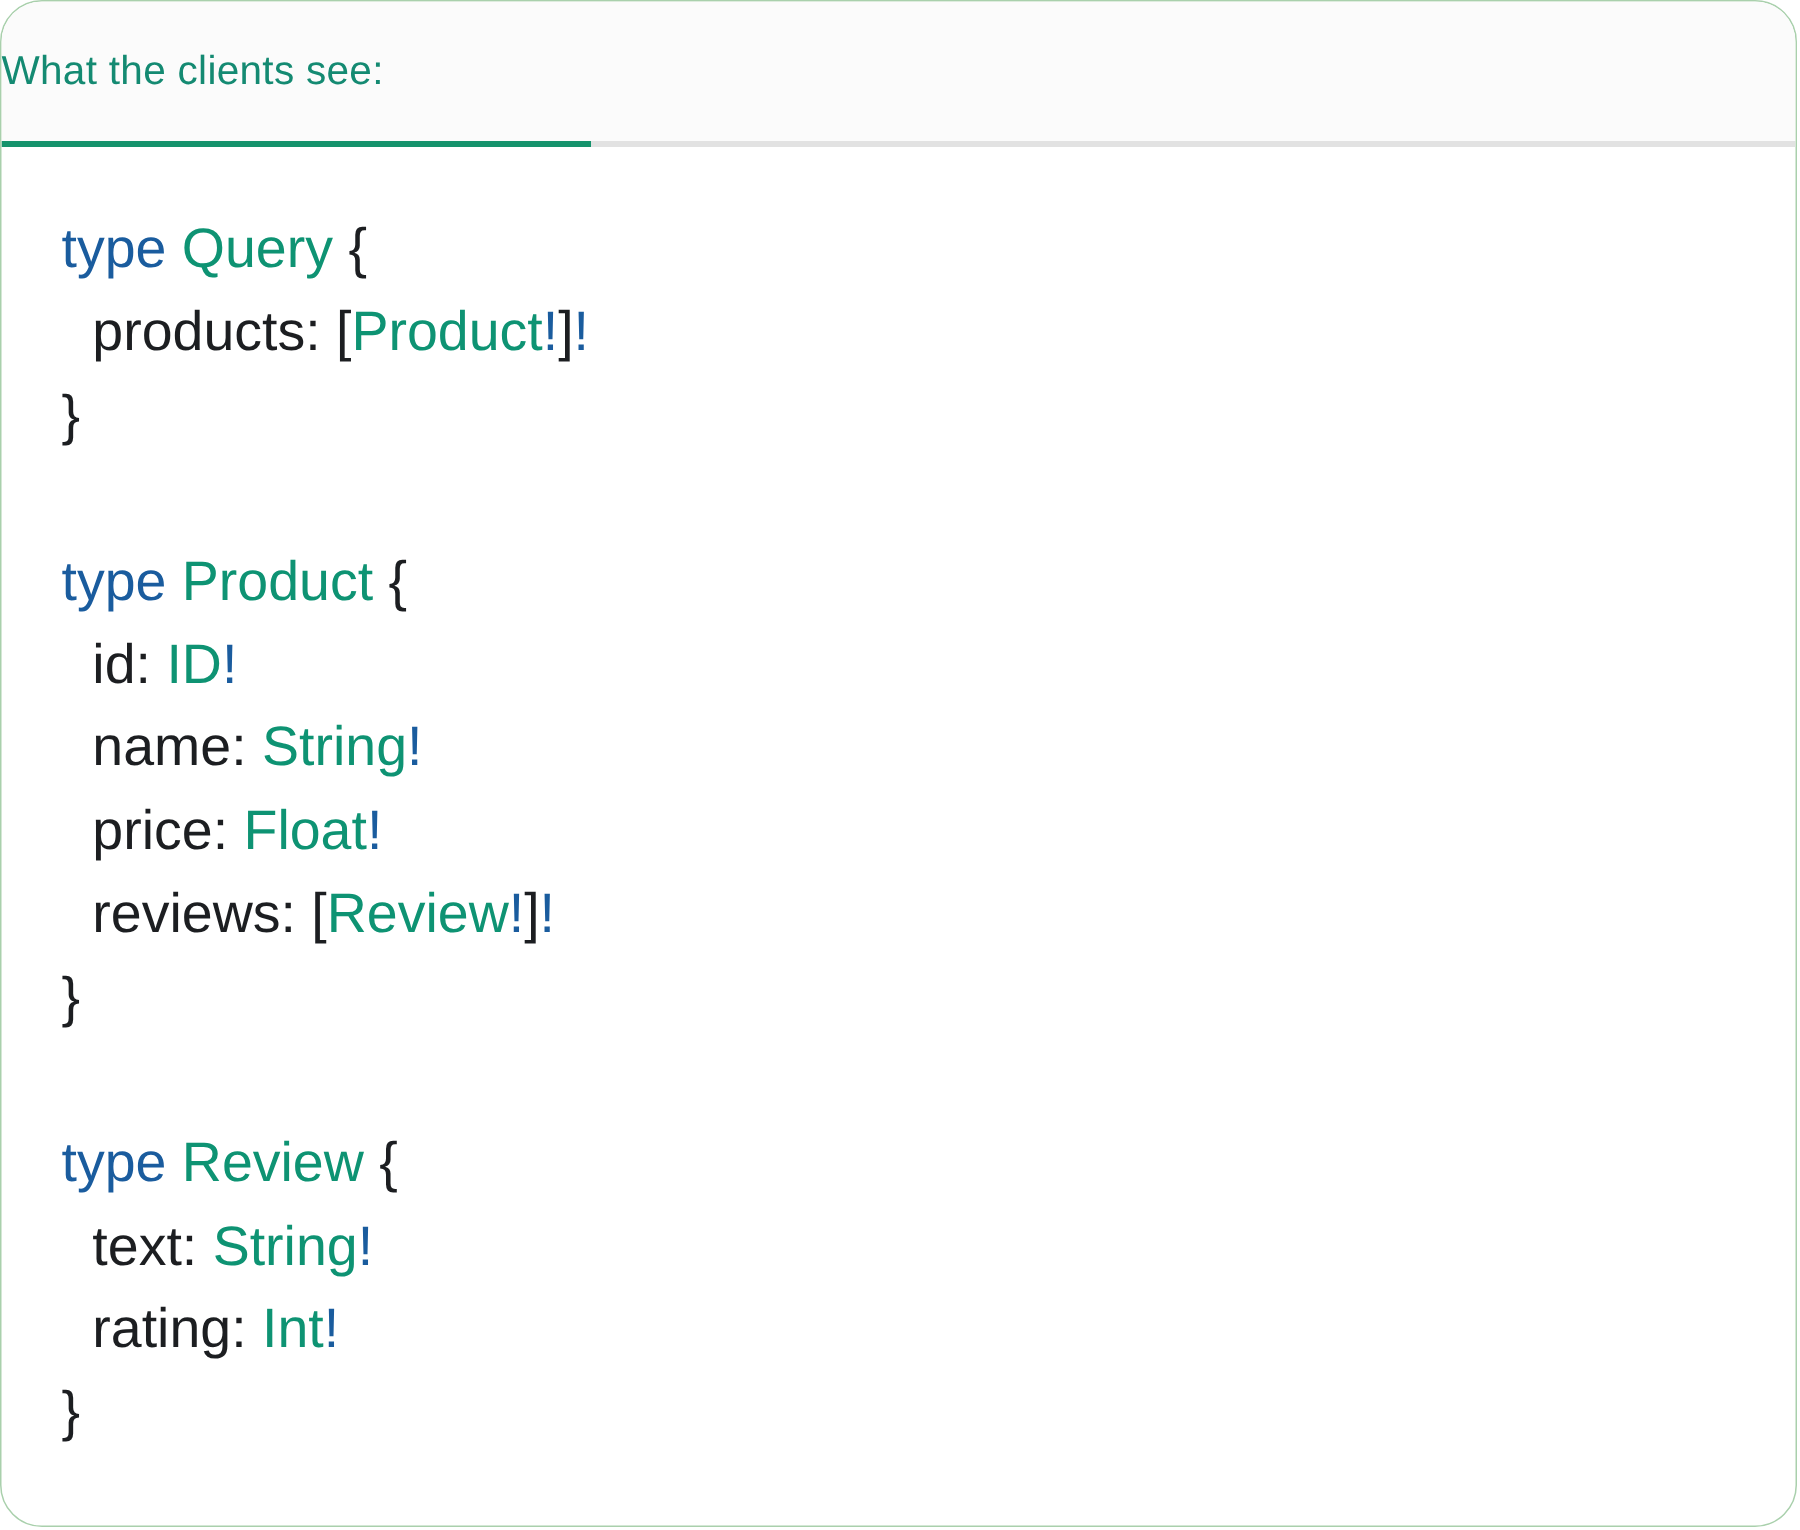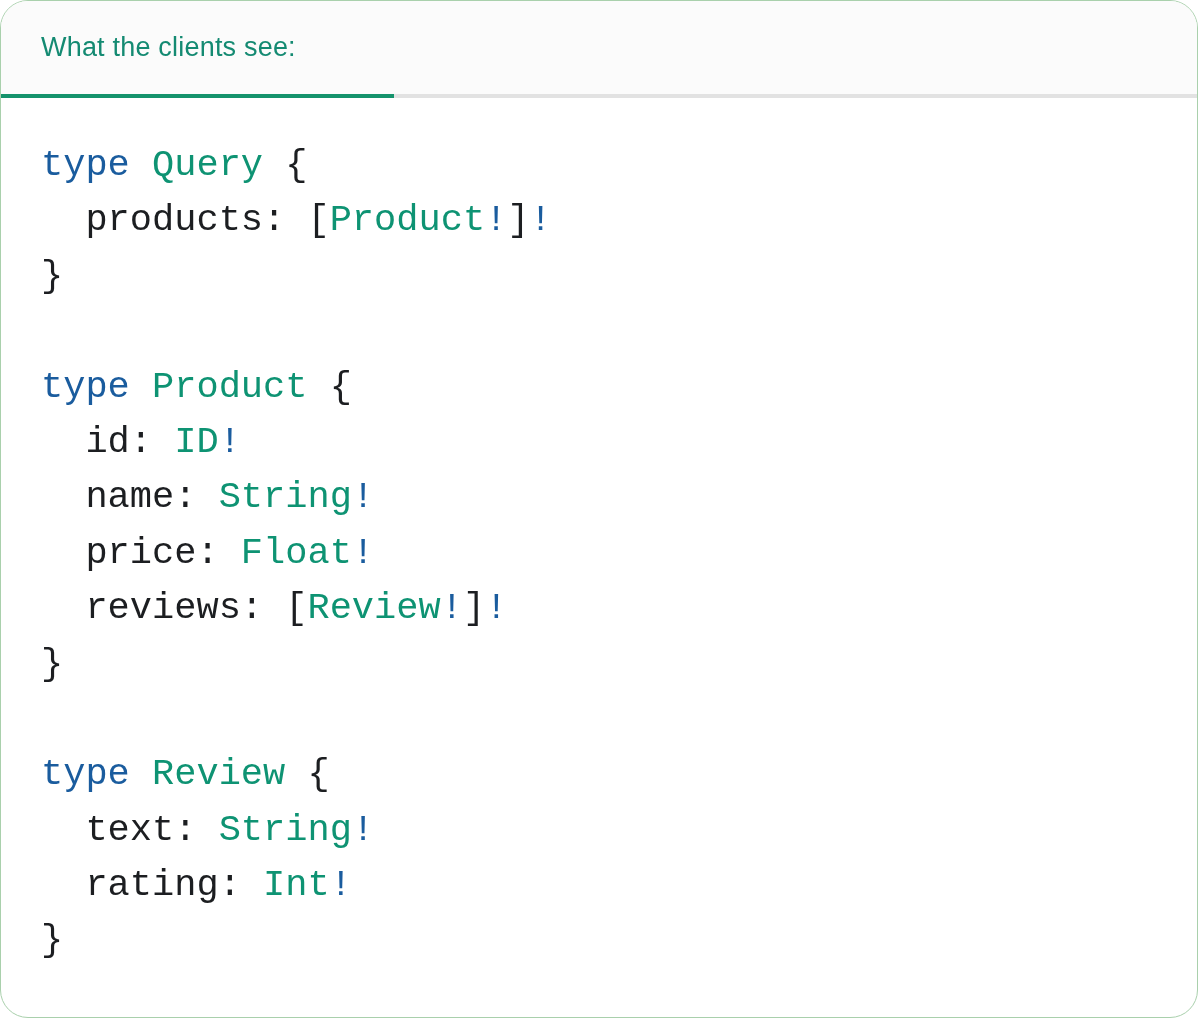--- a/index.html
+++ b/index.html
@@ -25,38 +25,37 @@
     background: var(--header-bg, #fbfbfb);
     display: flex;
     align-items: center;
   }
   .panel-title {
     font-family: "Liberation Sans", sans-serif;
     font-size: 27px;
     font-weight: 500;
     letter-spacing: 0.2px;
     color: var(--title, #148a72);
-    padding-left: 40px;
   }
   .header-divider {
     height: 4px;
     width: 100%;
     background: var(--divider-gray, #e2e2e2);
     position: relative;
   }
   .header-divider .accent {
     position: absolute;
     left: 0; top: 0;
     height: 4px;
     width: 393px;
     background: var(--divider-teal, #15936c);
   }
   .code-block {
     padding: 40px 30px 0 40px;
-    font-family: Liberation Mono, monospace;
+    font-family: Liberation Sans, sans-serif;
     font-size: 37px;
     font-weight: 500;
     line-height: 55.4px;
     white-space: pre;
     color: var(--dark, #1c1e21);
   }
   .code-line { height: 55.4px; }
   .tok-kw { color: var(--blue, #1a5c9e); }
   .tok-ty { color: var(--teal, #0e9373); }
   .tok-bg { color: var(--blue, #1a5c9e); }

